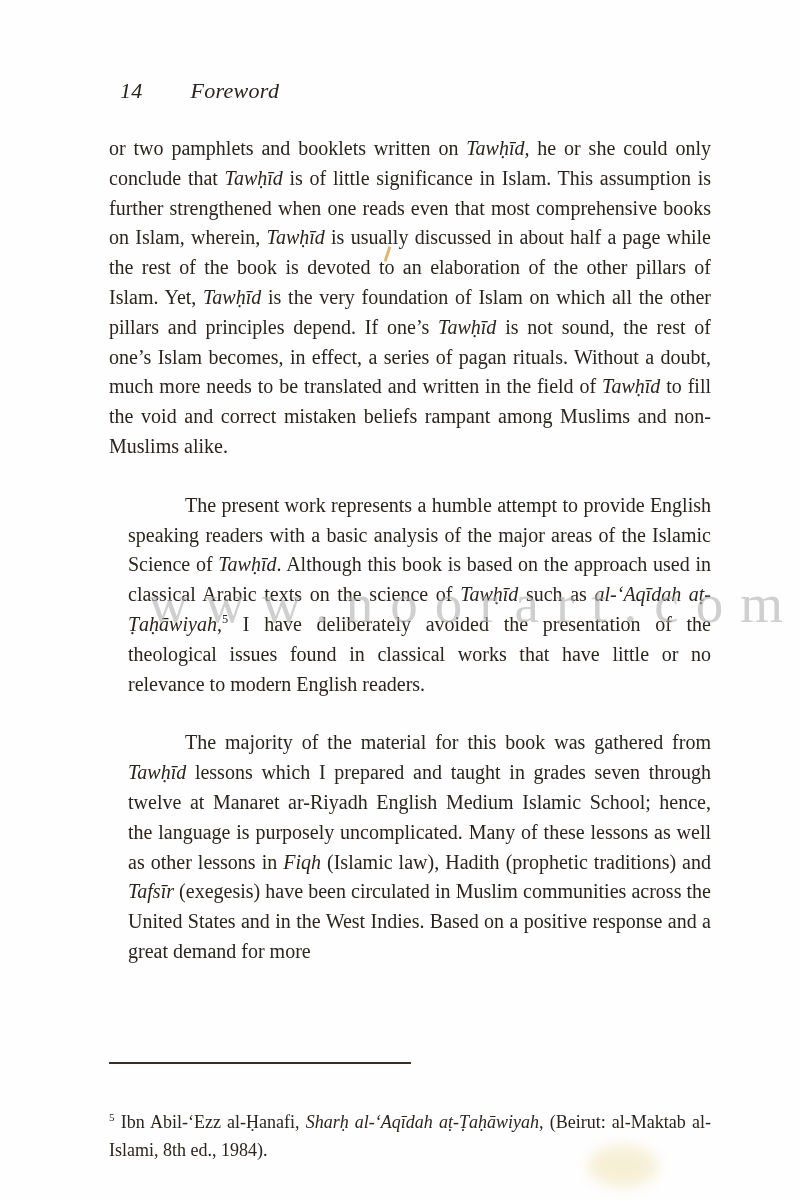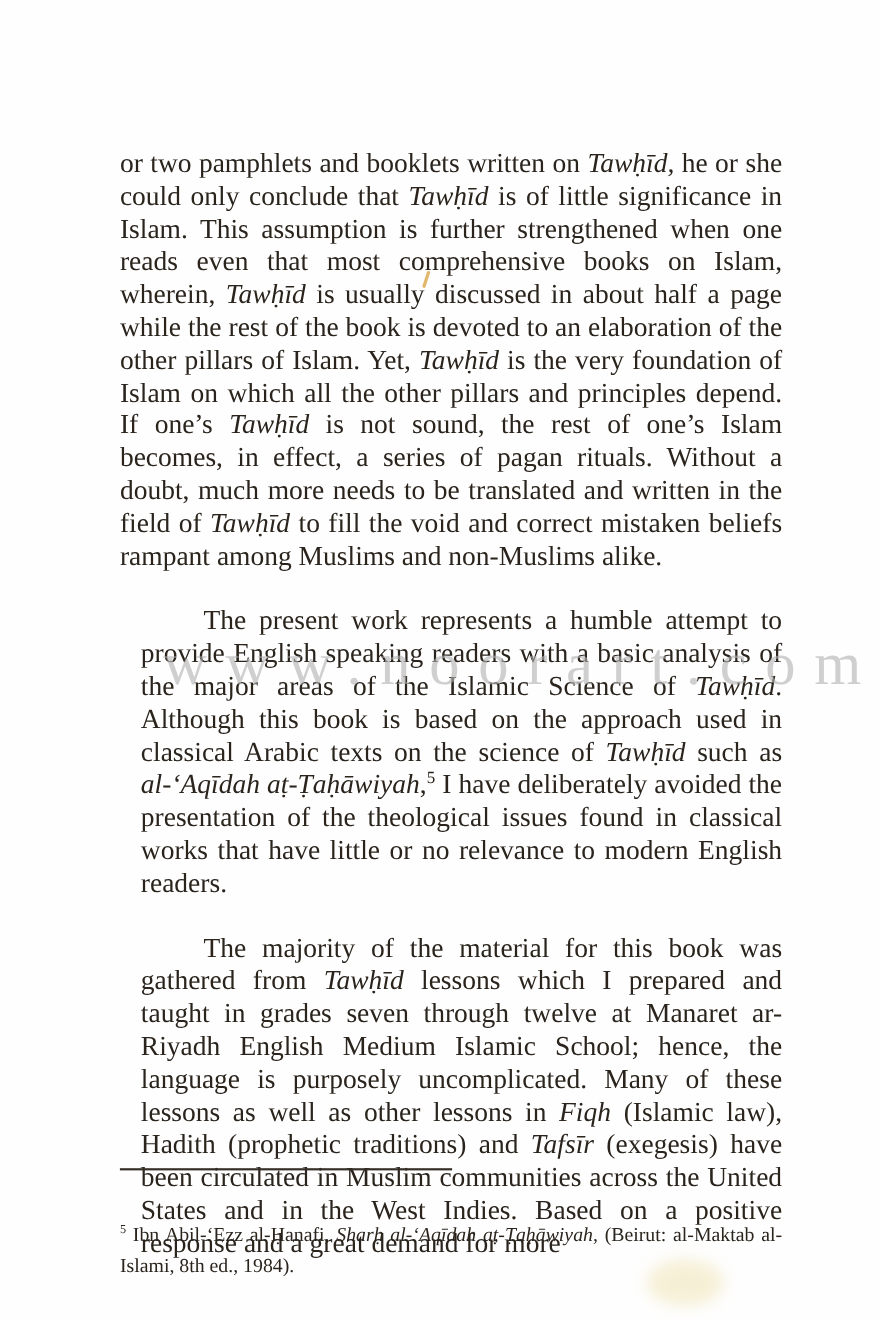--- a/index.html
+++ b/index.html
@@ -24,21 +24,21 @@
     font-size: 22px;
     letter-spacing: 0.3px;
   }
   .header .pageno { display: inline-block; }
   .header .title  { display: inline-block; margin-left: 42px; }
   .content {
     position: absolute;
     top: 134px;
     left: 109px;
     width: 602px;
-    font-size: 25px;
+    font-size: 20px;
     line-height: 29.8px;
     text-align: justify;
   }
   .content p {
     margin: 0 0 29px 0;
   }
   .content p.indent {
     text-indent: 57px;
     margin-left: 19px;
   }
@@ -103,20 +103,24 @@
     border-radius: 50%;
     filter: blur(7px);
     opacity: 0.8;
   }
 </style>
 </head>
 <body>
 
 <div class="page">
 
+  <div class="header">
+    <span class="pageno">14</span>
+    <span class="title">Foreword</span>
+  </div>
 
   <div class="content">
     <p><span>or two pamphlets and booklets written on </span><span class="it">Tawḥīd,</span><span> he or she could only conclude that </span><span class="it">Tawḥīd</span><span> is of little significance in Islam. This assumption is further strengthened when one reads even that most comprehensive books on Islam, wherein, </span><span class="it">Tawḥīd</span><span> is usually discussed in about half a page while the rest of the book is devoted to an elaboration of the other pillars of Islam. Yet, </span><span class="it">Tawḥīd</span><span> is the very foundation of Islam on which all the other pillars and principles depend. If one’s </span><span class="it">Tawḥīd</span><span> is not sound, the rest of one’s Islam becomes, in effect, a series of pagan rituals. Without a doubt, much more needs to be translated and written in the field of </span><span class="it">Tawḥīd</span><span> to fill the void and correct mistaken beliefs rampant among Muslims and non-Muslims alike.</span></p>
     <p class="indent"><span>The present work represents a humble attempt to provide English speaking readers with a basic analysis of the major areas of the Islamic Science of </span><span class="it">Tawḥīd</span><span>. Although this book is based on the approach used in classical Arabic texts on the science of </span><span class="it">Tawḥīd</span><span> such as </span><span class="it">al-‘Aqīdah aṭ-Ṭaḥāwiyah</span><span>,</span><sup>5</sup><span> I have deliberately avoided the presentation of the theological issues found in classical works that have little or no relevance to modern English readers.</span></p>
     <p class="indent"><span>The majority of the material for this book was gathered from </span><span class="it">Tawḥīd</span><span> lessons which I prepared and taught in grades seven through twelve at Manaret ar-Riyadh English Medium Islamic School; hence, the language is purposely uncomplicated. Many of these lessons as well as other lessons in </span><span class="it">Fiqh</span><span> (Islamic law), Hadith (prophetic traditions) and </span><span class="it">Tafsīr</span><span> (exegesis) have been circulated in Muslim communities across the United States and in the West Indies. Based on a positive response and a great demand for more</span></p>
   </div>
 
   <div class="watermark">www.noorart.com</div>
 
   <div class="footnote-block">

